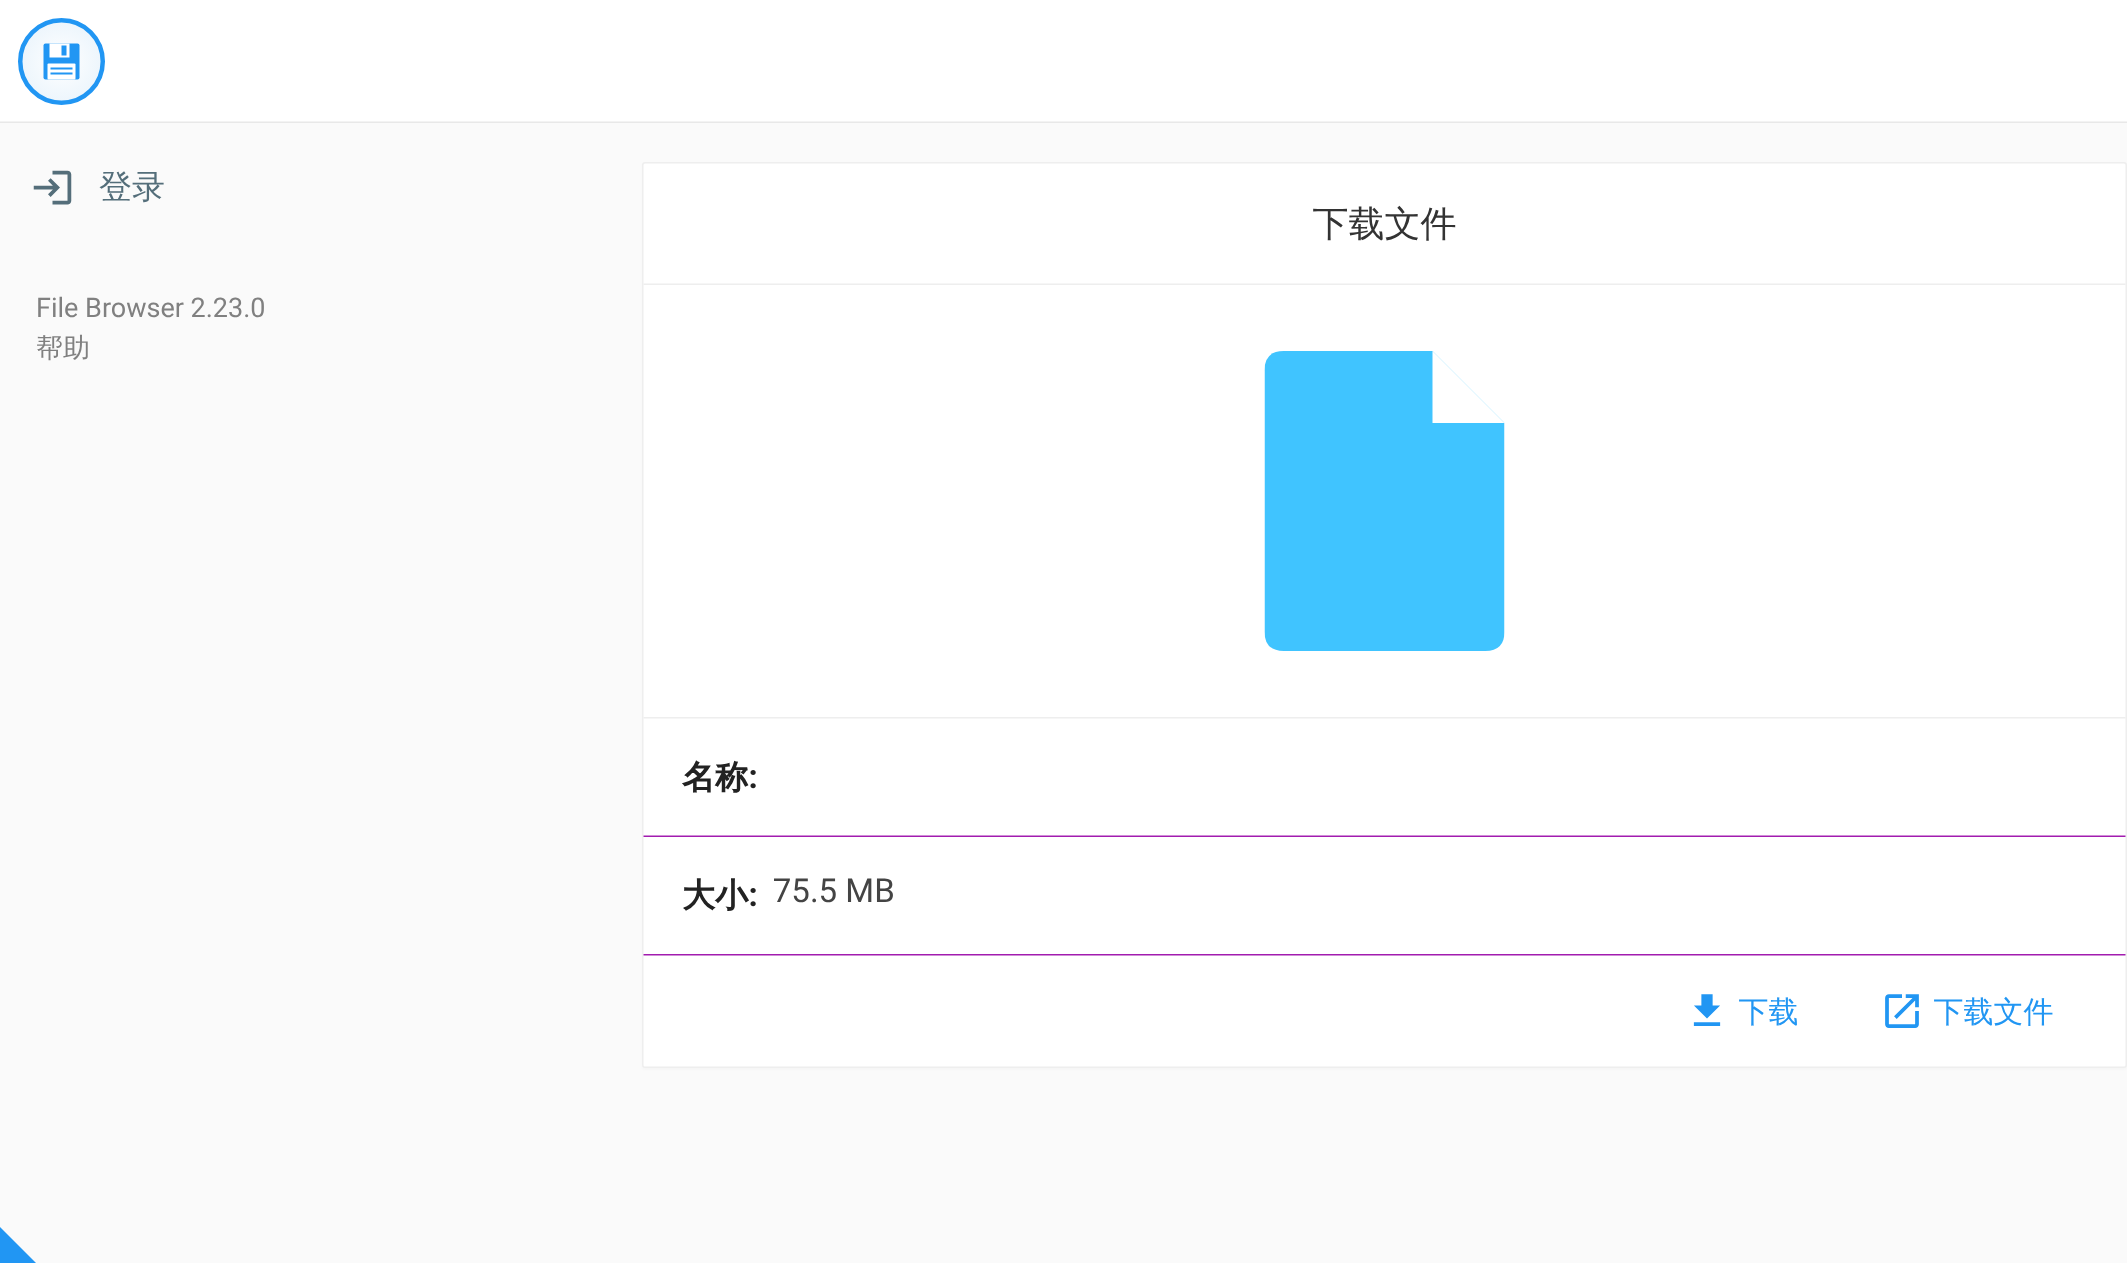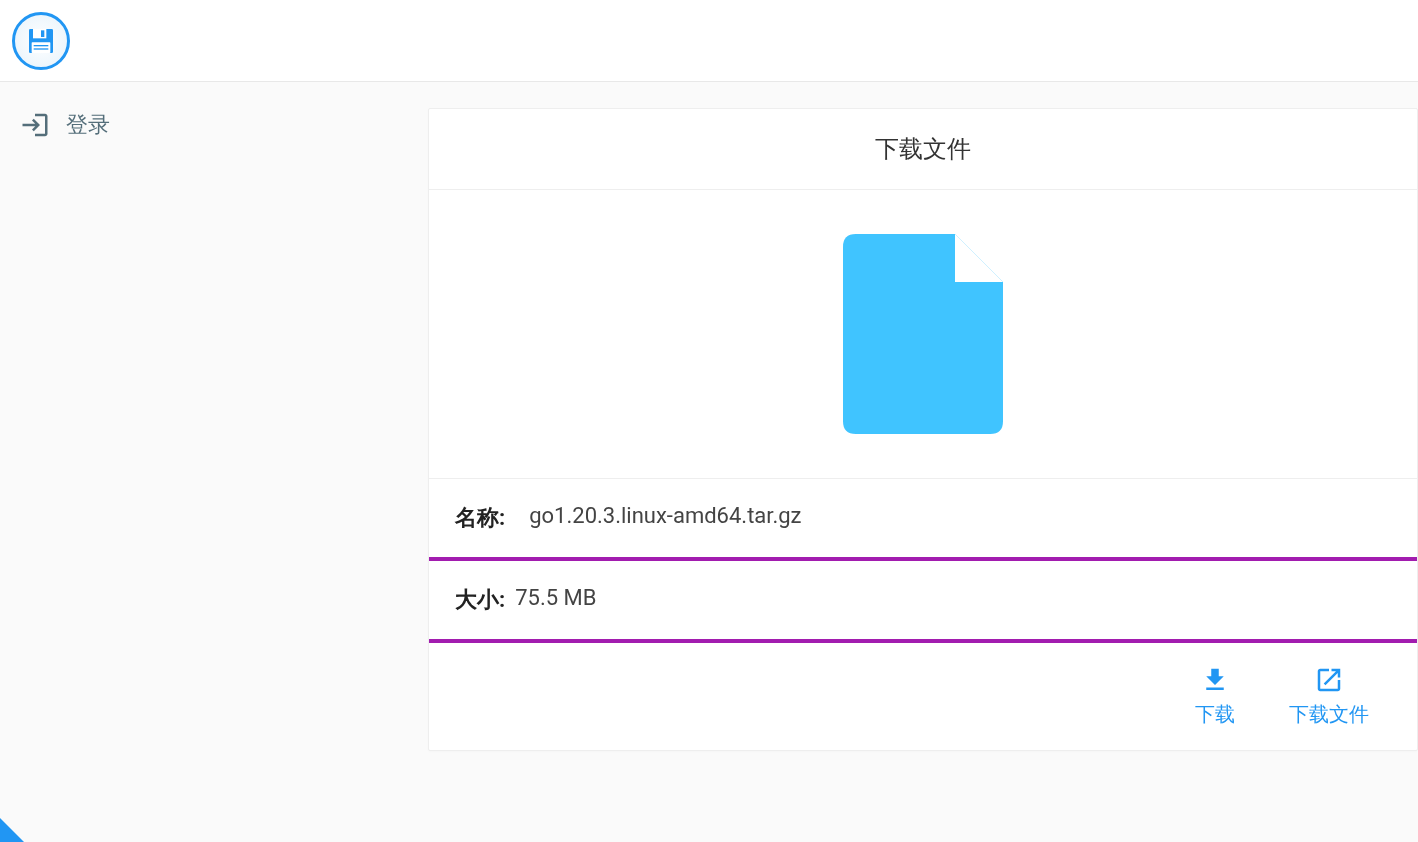--- a/index.html
+++ b/index.html
@@ -108,21 +108,21 @@
     .file-icon {
       width: 160px;
       height: 200px;
     }
     .file-icon svg {
       width: 100%;
       height: 100%;
     }
     .info-row {
       padding: 24px 26px;
-      border-bottom: 4px solid #a21caf;
+      border-bottom: 1px solid #a21caf;
       font-size: 22px;
       color: #333333;
       display: flex;
       gap: 10px;
     }
     .info-row:last-of-type {
       border-bottom: 1px solid #eeeeee;
     }
     .info-label {
       font-weight: 700;
@@ -135,21 +135,21 @@
       margin-left: 14px;
     }
     .card-actions {
       display: flex;
       justify-content: flex-end;
       gap: 54px;
       padding: 22px 48px 22px 0;
     }
     .action-button {
       display: flex;
-      flex-direction: column;
+      flex-direction: row;
       align-items: center;
       gap: 6px;
       cursor: pointer;
       color: #2196f3;
       font-size: 20px;
       justify-content: flex-end;
     }
     .action-button .icon {
       width: 30px;
       height: 30px;
@@ -193,20 +193,24 @@
   <aside class="sidebar">
     <div class="sidebar-item">
       <span class="icon">
         <svg viewBox="0 0 24 24">
           <path d="M11 7L9.6 8.4l2.6 2.6H2v2h10.2l-2.6 2.6L11 17l5-5-5-5zm9 12h-8v2h8c1.1 0 2-.9 2-2V5c0-1.1-.9-2-2-2h-8v2h8v14z"></path>
         </svg>
       </span>
       <span>登录</span>
     </div>
     <div class="sidebar-divider"></div>
+    <div class="sidebar-footer">
+      <div>File Browser 2.23.0</div>
+      <div>帮助</div>
+    </div>
   </aside>
 
   <main class="main">
     <div class="card">
       <div class="card-header">下载文件</div>
 
       <div class="file-preview">
         <div class="file-icon">
           <svg viewBox="0 0 100 125">
             <path d="M 8 0 
@@ -218,21 +222,20 @@
                      Q 0 125 0 117 
                      L 0 8 
                      Q 0 0 8 0 Z" fill="#40c4ff"></path>
             <path d="M 70 0 L 100 30 L 70 30 Z" fill="#ffffff"></path>
           </svg>
         </div>
       </div>
 
       <div class="info-row name-row">
         <span class="info-label">名称:</span>
-        <span class="info-value">go1.20.3.linux-amd64.tar.gz</span>
       </div>
 
 
       <div class="info-row">
         <span class="info-label">大小:</span>
         <span class="info-value">75.5 MB</span>
       </div>
 
       <div class="card-actions">
         <div class="action-button">

